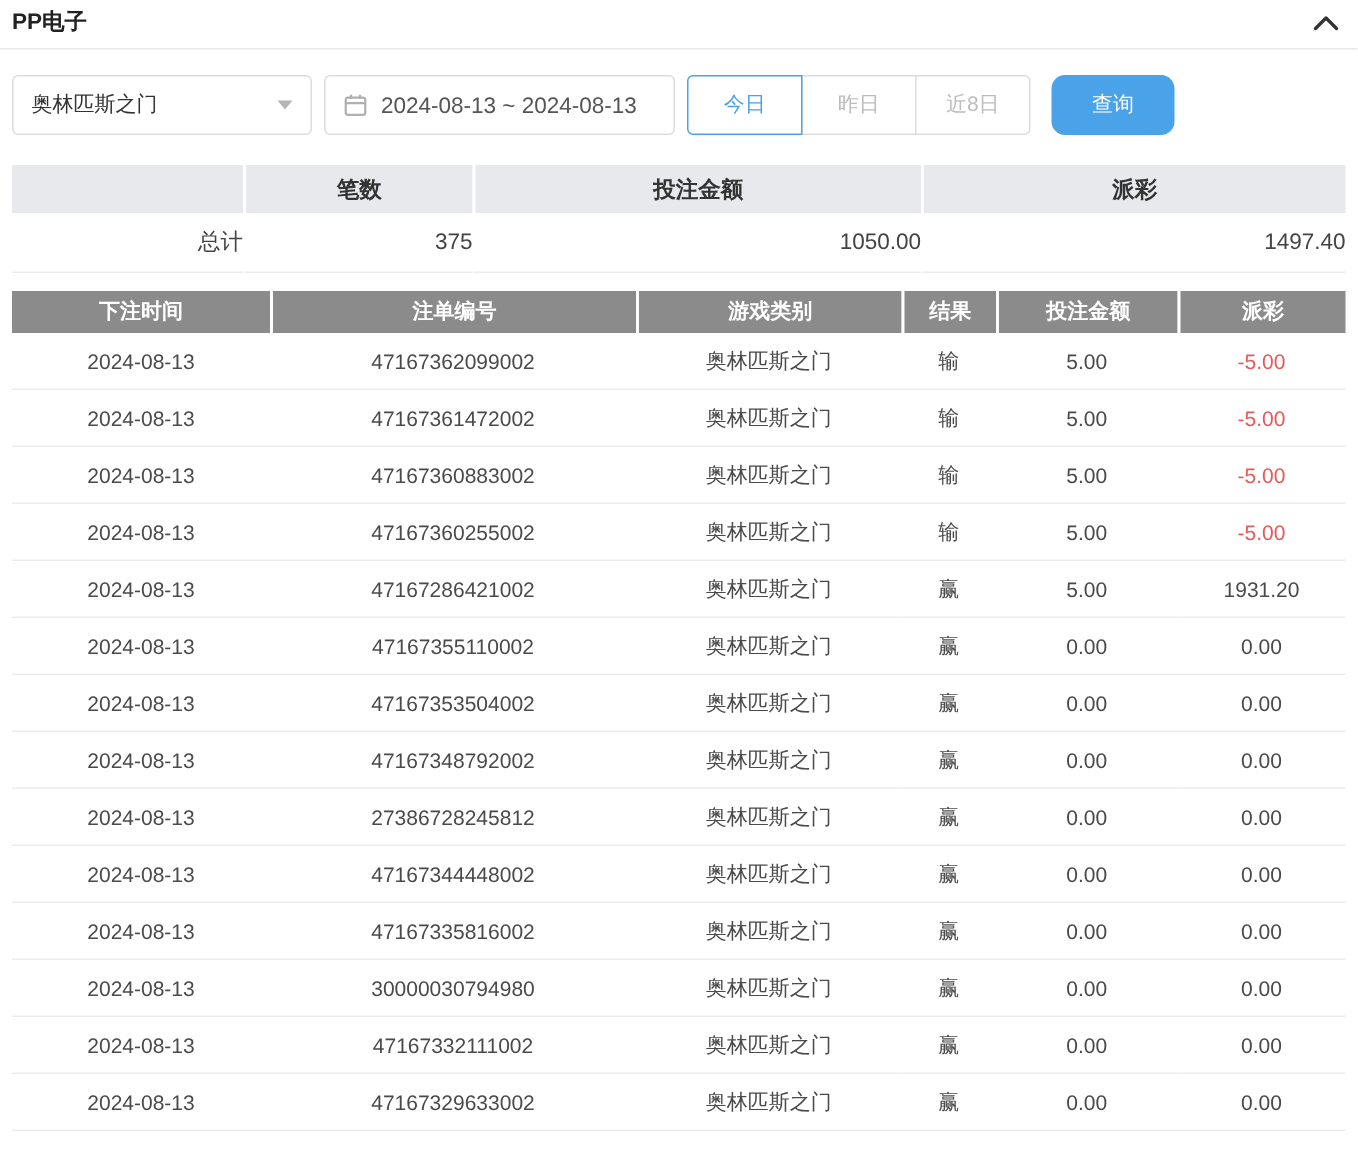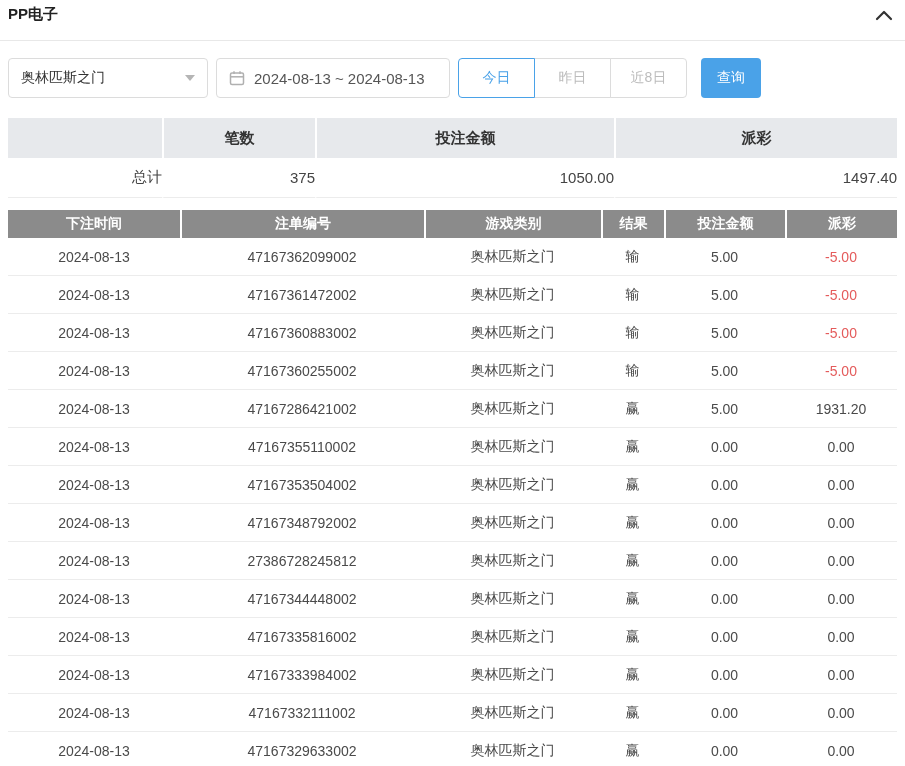--- a/index.html
+++ b/index.html
@@ -13,21 +13,21 @@
     --accent: #4aa2e8;
     --negative: #e45b5b;
     --table-header-bg: #8b8b8b;
     --summary-header-bg: #e7e9ec;
   }
   .page { padding: 5px 8px 0; }
 
   
   .panel-header {
     display: flex; justify-content: space-between; align-items: center;
-    margin: 0 -8px; padding: 0 12px 16px 8px;
+    margin: 0 -8px; padding: 0 12px 8px 8px;
     border-bottom: 1px solid #e8e8e8;
   }
   .panel-title { font-size: 15px; font-weight: bold; color: #222; }
   .collapse { cursor: pointer; display: inline-flex; align-items: center; }
 
   
   .filter-bar { display: flex; align-items: center; margin-top: 17px; }
   .select {
     width: 200px; height: 40px; border: 1px solid #dcdcdc; border-radius: 4px;
     display: flex; align-items: center; justify-content: space-between;
@@ -46,30 +46,30 @@
   .btn-group { display: flex; margin-left: 8px; border-radius: 10px; }
   .btn-group button {
     height: 40px; width: 77px; background: #fff; border: 1px solid #dcdcdc;
     color: #bcbcbc; font-size: 14px; cursor: pointer;
     font-family: inherit; margin-left: -1px; position: relative;
   }
   .btn-group button:first-child { margin-left: 0; border-radius: 4px 0 0 4px; }
   .btn-group button:last-child { border-radius: 0 4px 4px 0; }
   .btn-group button.active { border-color: var(--accent); color: var(--accent); z-index: 1; }
   .primary-btn {
-    height: 40px; width: 60px; margin-left: 14px;
-    background: var(--accent); border: none; border-radius: 4px;
+    height: 40px; width: 82px; margin-left: 14px;
+    background: var(--accent); border: none; border-radius: 9px;
     color: #fff; font-size: 14px; cursor: pointer; font-family: inherit;
   }
 
   
   table { border-collapse: separate; border-spacing: 0; width: 100%; table-layout: fixed; }
   .summary { margin-top: 20px; font-size: 15px; }
   .summary th {
-    background: var(--summary-header-bg); height: 40px;
+    background: var(--summary-header-bg); height: 32px;
     font-weight: bold; color: #333; text-align: center;
     border-left: 2px solid #fff;
     font-family: Liberation Mono, monospace;
   }
   .summary th:first-child { border-left: none; }
   .summary td {
     height: 40px; text-align: right; color: #444;
     border-bottom: 1px solid #ececec; border-left: 2px solid #fff; background: #fff;
   }
   .summary td:first-child { border-left: none; }
@@ -253,21 +253,21 @@
         <tr>
     <td>2024-08-13</td>
     <td>47167335816002</td>
     <td>奥林匹斯之门</td>
     <td>赢</td>
     <td>0.00</td>
     <td>0.00</td>
   </tr>
         <tr>
     <td>2024-08-13</td>
-    <td>47167333984002</td>
+    <td>30000030794980</td>
     <td>奥林匹斯之门</td>
     <td>赢</td>
     <td>0.00</td>
     <td>0.00</td>
   </tr>
         <tr>
     <td>2024-08-13</td>
     <td>47167332111002</td>
     <td>奥林匹斯之门</td>
     <td>赢</td>

